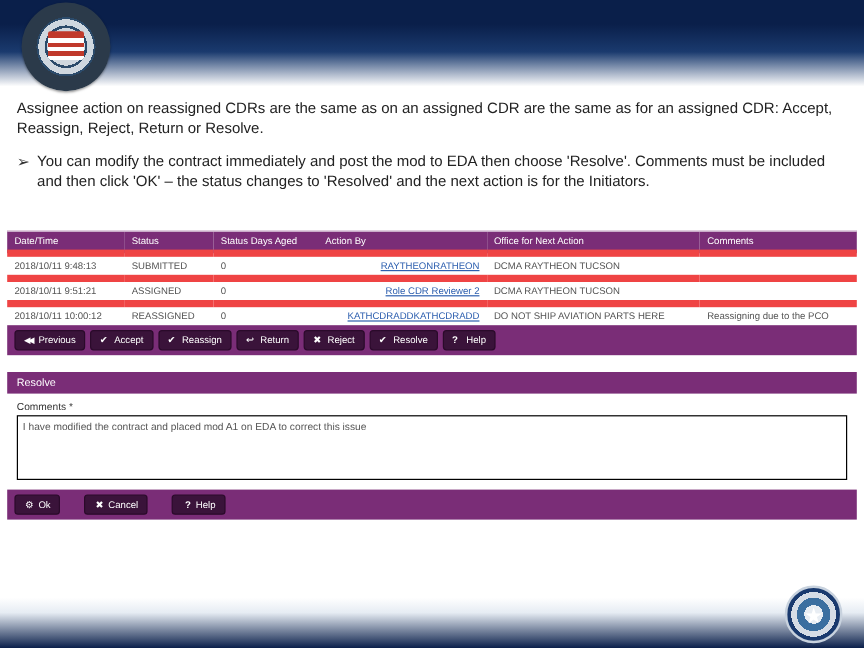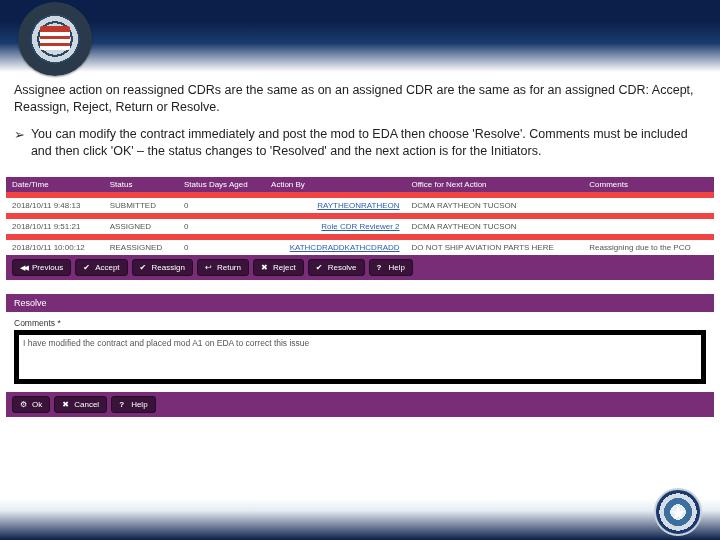--- a/index.html
+++ b/index.html
@@ -34,21 +34,21 @@
     border-radius:2px;
   }
   .title {
     margin-left: 150px;
     margin-top: 16px;
     font-size: 30px;
     color: #1a1a1a;
     font-weight: 400;
   }
   .title .sub { font-size: 20px; }
-  .body-text { padding: 10px 14px 8px 14px; font-size: 12.5px; color:#222; line-height: 1.35; }
+  .body-text { padding: 10px 14px 24px 14px; font-size: 12.5px; color:#222; line-height: 1.35; }
   .body-text p { margin-bottom: 10px; }
   .bullet { display:flex; gap:6px; margin-bottom:8px; }
   .bullet .arrow { color:#333; font-size:13px; }
   .screenshot {
     margin: 0 6px;
     font-size: 8px;
     color:#444;
     background:#fff;
   }
   .hist-bar {
@@ -100,32 +100,33 @@
     color:#fff;
     font-size:9px;
     padding:4px 8px;
     margin-top:14px;
   }
   .comments-block { padding:6px 8px; }
   .comments-label { font-size:8.5px; color:#333; margin-bottom:2px; display:block;}
   .comments-box {
     width:100%;
     height:54px;
-    border:5px solid #000000;
+    border:1px solid #000000;
     font-size:8.5px;
     padding:3px 4px;
     resize:none;
     font-family:Arial,sans-serif;
     color:#555;
   }
   .btnrow2 {
     background:#7a2d77;
     padding:4px 6px;
     display:flex;
-    gap:4px;
+    gap:20px;
+    text-align:right;
   }
   .footer-bar {
     position:absolute;
     left:0; right:0; bottom:0;
     height:42px;
     background: linear-gradient(180deg,#fff 0%, #e6ecf3 30%, #0a1f4a 100%);
   }
   .dod-seal {
     position:absolute;
     right:18px; bottom:4px;

